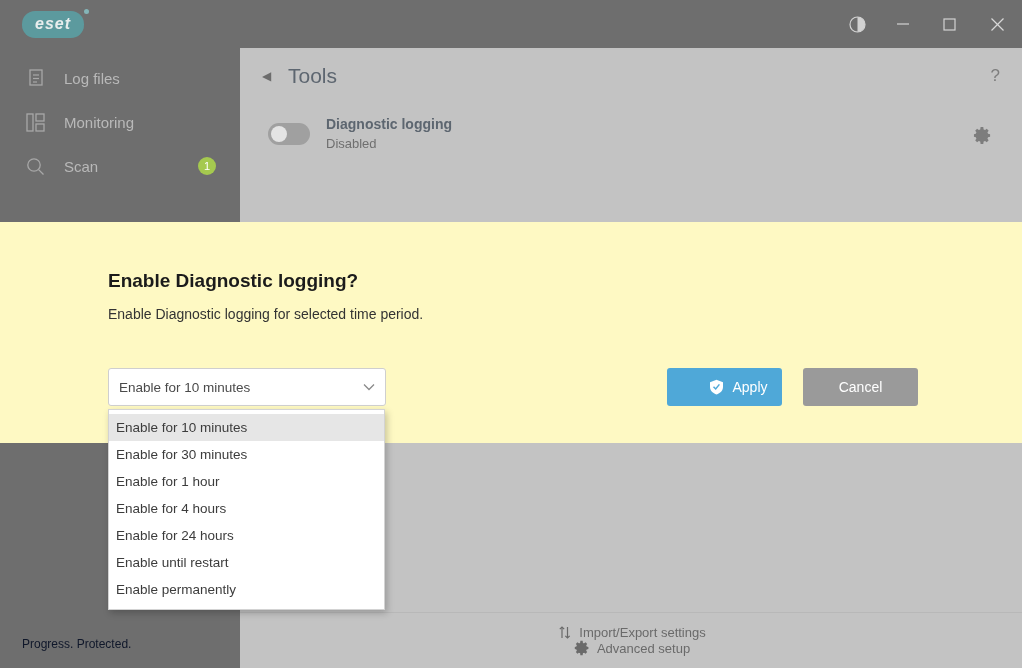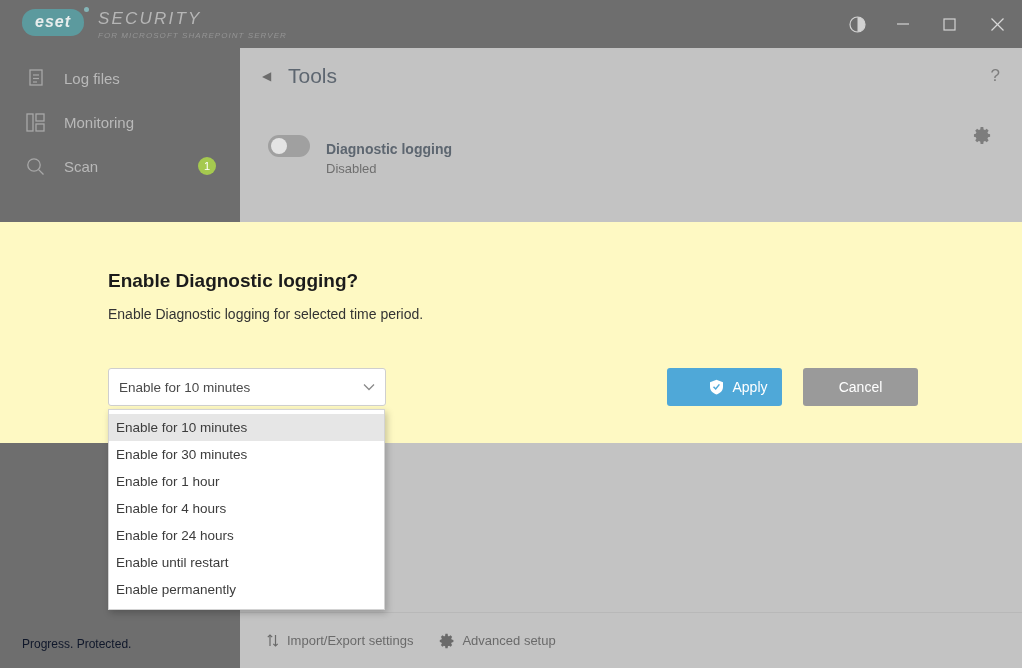--- a/index.html
+++ b/index.html
@@ -120,34 +120,35 @@
   .toggle {
     width: 42px; height: 22px; border-radius: 11px;
     background: #a0a0a0; position: relative; flex: none; cursor: pointer;
   }
   .toggle .knob {
     position: absolute; left: 3px; top: 3px;
     width: 16px; height: 16px; border-radius: 50%;
     background: #e4e4e4;
   }
   .setting-text { margin-left: 16px; }
-  .setting-title { font-size: 14px; font-weight: bold; color: #5d6670; margin-top: 25px; }
+  .setting-title { font-size: 14px; font-weight: bold; color: #5d6670; }
   .setting-state { font-size: 13px; color: #6f6f6f; margin-top: 4px; }
   .row-gear {
     position: absolute; right: 30px; top: 22px;
     color: #7d7d7d; cursor: pointer;
   }
 
   
   .footer {
     position: absolute; left: 240px; bottom: 0;
     width: 782px; height: 56px;
-    display: flex; align-items: center; justify-content: flex-start;
+    display: flex; align-items: center; justify-content: center;
     padding-right: 24px;
     border-top: 1px solid #b8b8b8;
+    flex-direction: column;
   }
   .foot-link {
     display: flex; align-items: center;
     font-size: 13px; color: #6a6a6a; margin-left: 26px; cursor: pointer;
   }
   .foot-link .fi { margin-right: 7px; display: flex; align-items: center; }
 
   
   .modal-band {
     position: absolute; left: 0; top: 222px;
@@ -203,24 +204,20 @@
 <body>
 
 <div id="app">
 
   <div class="titlebar">
     <div class="logo-wrap">
       <div class="eset-logo">
         <span>eset</span>
         <div class="logo-dot"></div>
       </div>
-      <div class="prod-text">
-        <div class="prod-name">SECURITY</div>
-        <div class="prod-sub">FOR MICROSOFT SHAREPOINT SERVER</div>
-      </div>
     </div>
 
     <div class="win-controls">
       <div class="win-btn">
         <svg width="17" height="17" viewBox="0 0 17 17">
           <circle cx="8.5" cy="8.5" r="7.5" fill="none" stroke="#d2d2d2" stroke-width="1.2"></circle>
           <path d="M8.5 1 A7.5 7.5 0 0 1 8.5 16 Z" fill="#d2d2d2"></path>
         </svg>
       </div>
       <div class="win-btn">

